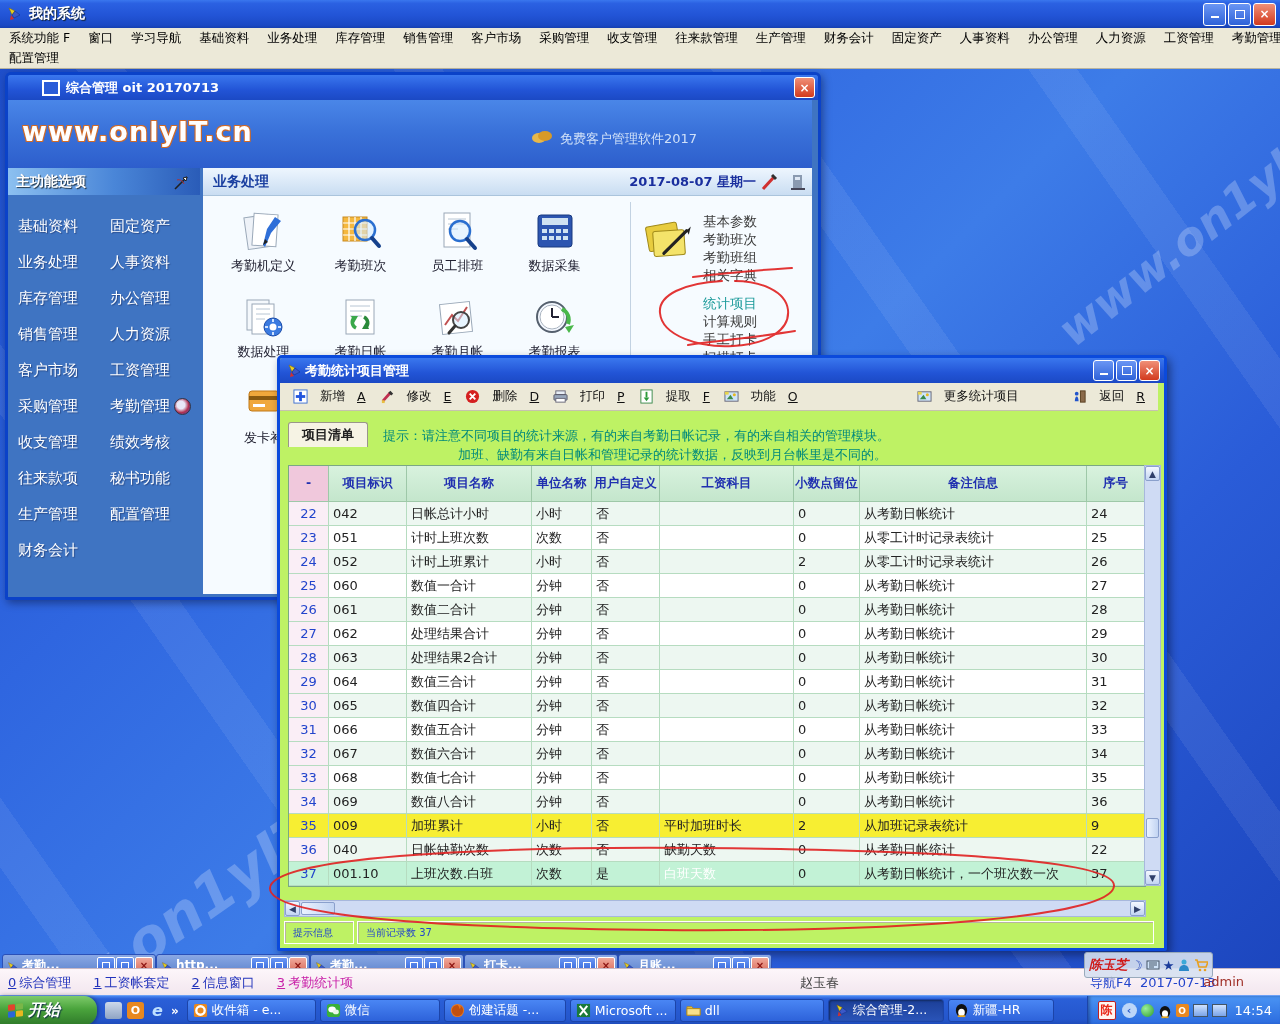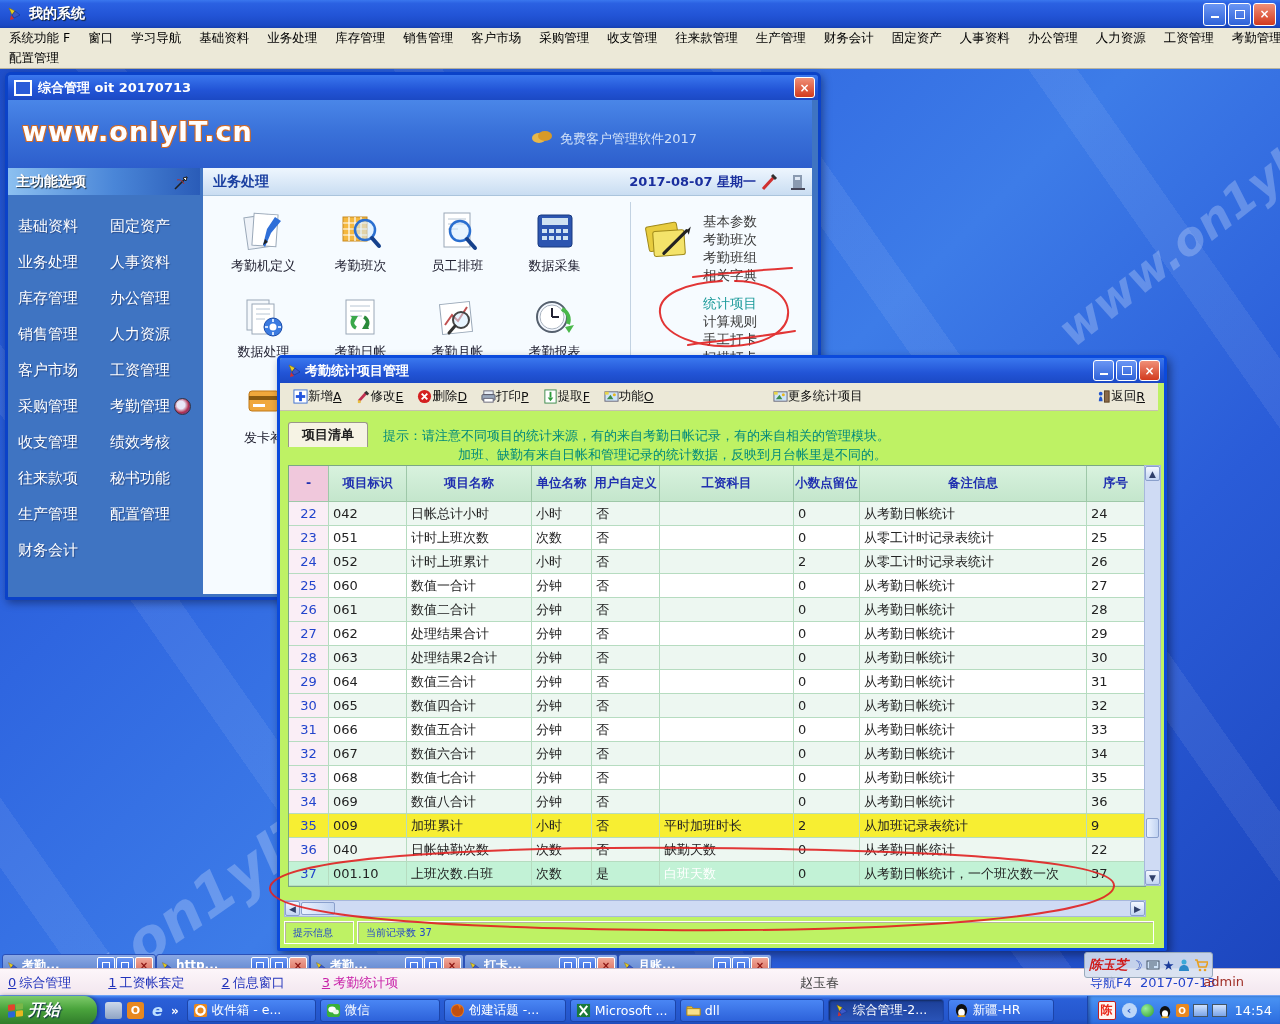--- a/index.html
+++ b/index.html
@@ -25,21 +25,21 @@
   .wbtn.min i{border:none;border-bottom:2px solid #fff;height:6px;}
   .menubar{position:absolute;left:0;top:28px;width:1280px;height:40px;background:#ece9d8;z-index:6;
            border-bottom:1px solid #b8b4a0;font-size:12.5px;color:#000;}
   .menurow{display:flex;white-space:nowrap;overflow:hidden;height:20px;align-items:center;}
   .menu-item{padding:1px 9px;cursor:default;}
 
   
   .window{position:absolute;left:5px;top:72px;width:810px;height:522px;z-index:10;
           border:3px solid #0b42c8;border-radius:6px 6px 2px 2px;background:#3f74c2;box-shadow:2px 3px 8px rgba(0,0,20,.4);}
   .wtitle{height:25px;display:flex;align-items:center;color:#fff;font-weight:bold;font-size:13px;
-          background:linear-gradient(180deg,#3a77ee,#2254d6 60%,#1b49c4);border-radius:3px 3px 0 0;}
+          background:linear-gradient(180deg,#3a77ee,#2254d6 60%,#1b49c4);border-radius:3px 3px 0 0;padding-left:28px;}
   .wtitle .sq{width:14px;height:12px;border:2px solid #fff;background:#2a5cd8;margin:0 6px;}
   .wtitle .wbtn{margin-left:auto;margin-right:3px;width:19px;height:19px;}
   .banner{position:absolute;left:0;top:25px;width:804px;height:68px;
           background:linear-gradient(180deg,#4a86e8 0%,#3a72da 45%,#2d5ecc 100%);overflow:hidden;}
   .brand{position:absolute;left:14px;top:16px;font-size:27px;font-weight:bold;color:#fff;letter-spacing:1px;
          text-shadow:1px 1px 0 #d06a28,-1px -1px 0 #d06a28,1px -1px 0 #d06a28,-1px 1px 0 #d06a28;}
   .banner .note{position:absolute;left:552px;top:30px;font-size:13px;color:#cfe0f8;}
   .hshake{position:absolute;left:522px;top:28px;width:24px;height:18px;}
   .wcontent{position:absolute;left:0;top:93px;width:804px;height:426px;display:flex;}
   .sidebar{width:192px;background:#3f74c2;position:relative;}
@@ -67,21 +67,21 @@
   .link.active{color:#1a9a9a;}
 
   
   .dialog{position:absolute;left:277px;top:355px;width:884px;height:590px;z-index:20;
           border:3px solid #0b4adc;border-radius:5px 5px 2px 2px;background:#bef264;box-shadow:3px 4px 10px rgba(0,0,20,.45);}
   .dtitle{height:25px;display:flex;align-items:center;color:#fff;font-weight:bold;font-size:13px;
           background:linear-gradient(180deg,#3a77ee,#2254d6 60%,#1b49c4);border-radius:2px 2px 0 0;}
   .dtitle .wbtn{width:19px;height:19px;}
   .dtoolbar{position:absolute;left:0;top:25px;width:878px;height:28px;background:#ece9d8;border-bottom:1px solid #c6c2ae;
             display:flex;align-items:center;padding:0 6px;box-sizing:border-box;}
-  .tbtn{display:flex;align-items:center;gap:0;border:none;background:transparent;font-size:12.5px;color:#111;
+  .tbtn{display:flex;align-items:center;gap:12px;border:none;background:transparent;font-size:12.5px;color:#111;
         padding:2px 7px;cursor:pointer;font-family:inherit;justify-content:center;}
   .tbtn .ticon{width:15px;height:15px;display:inline-block;}
   .tkey{text-decoration:underline;}
   .tbtn.tmore{margin-left:105px;}
   .tbtn.tback{margin-left:auto;}
   .tabrow{position:absolute;left:0;top:60px;width:878px;height:62px;}
   .tab{position:absolute;left:8px;top:4px;background:#f6f3e4;border:1px solid #9a968a;border-bottom:none;
        border-radius:3px 3px 0 0;padding:3px 13px;font-size:13px;font-weight:bold;color:#222;}
   .hints{position:absolute;left:103px;top:8px;color:#00897b;font-size:13px;line-height:19px;}
   .hints .h2{padding-left:75px;}
@@ -117,21 +117,21 @@
   .minbtns{display:flex;gap:1px;margin-right:2px;}
   .mb{width:16px;height:15px;border-radius:2px;border:1px solid #fff;display:flex;align-items:center;justify-content:center;
       background:linear-gradient(180deg,#6a96f4,#2f62d8);color:#fff;font-size:10px;font-weight:bold;}
   .mb i{display:block;width:6px;height:5px;border:1px solid #fff;}
   .mb.mbx{background:linear-gradient(180deg,#f0a89a,#d86a58);color:#8a1210;}
   .minwin .kite{width:13px;height:13px;margin:0 1px 0 3px;}
 
   
   .statusbar{position:absolute;left:0;top:968px;width:1280px;height:27px;z-index:30;
              background:linear-gradient(180deg,#fdf6fa,#f2e6ee);border-top:1px solid #c8b8c4;font-size:13px;}
-  .sbtabs{position:absolute;left:8px;top:5px;display:flex;gap:37px;}
+  .sbtabs{position:absolute;left:8px;top:5px;display:flex;gap:22px;}
   .sbtab{color:#2233bb;cursor:pointer;white-space:nowrap;}
   .sbtab .n{text-decoration:underline;margin-right:3px;}
   .sbtab.active{color:#c820a8;}
   .sb-user{position:absolute;left:800px;top:5px;color:#444;}
   .sb-nav{position:absolute;left:1090px;top:5px;color:#2244cc;}
   .sb-admin{position:absolute;right:36px;top:5px;color:#a03028;}
   .iconstrip{position:absolute;left:1084px;top:-17px;height:24px;display:flex;align-items:center;gap:3px;
              background:rgba(214,224,240,.9);border:1px solid #9ab;border-radius:3px;padding:0 4px;z-index:35;}
   .stamp{color:#d01818;font-weight:bold;font-style:italic;font-size:13px;}
   .glyph{font-size:13px;color:#2a4ab8;}

